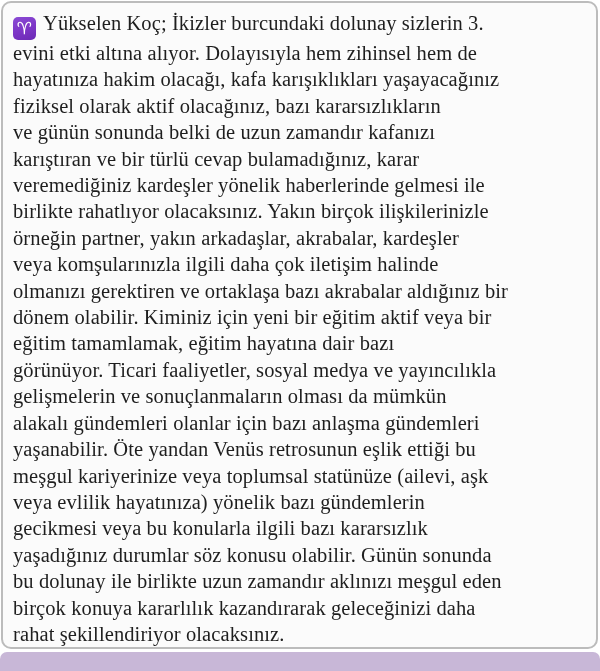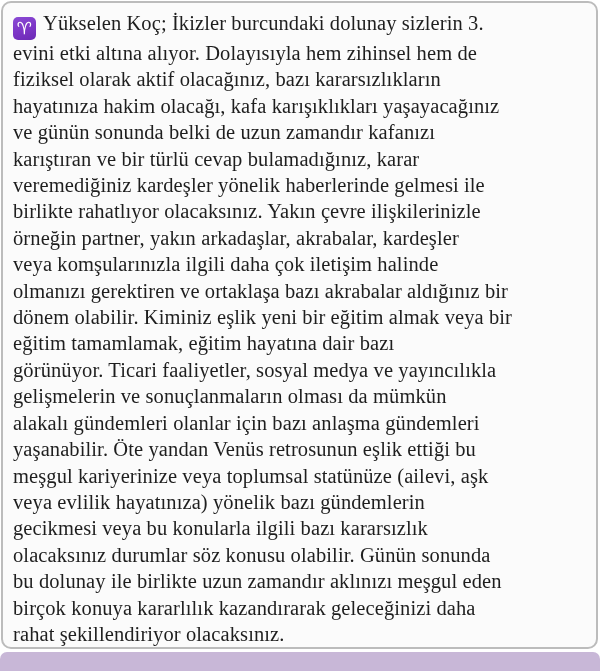--- a/index.html
+++ b/index.html
@@ -64,38 +64,38 @@
   }
 </style>
 </head>
 <body>
 
 <div class="page">
   <div class="card">
     <div class="text-block">
         <div class="line"><span class="zodiac-icon">♈</span>Yükselen Koç; İkizler burcundaki dolunay sizlerin 3.</div>
         <div class="line">evini etki altına alıyor. Dolayısıyla hem zihinsel hem de</div>
+        <div class="line">hayatınıza hakim olacağı, kafa karışıklıkları yaşayacağınız</div>
         <div class="line">fiziksel olarak aktif olacağınız, bazı kararsızlıkların</div>
-        <div class="line">hayatınıza hakim olacağı, kafa karışıklıkları yaşayacağınız</div>
         <div class="line">ve günün sonunda belki de uzun zamandır kafanızı</div>
         <div class="line">karıştıran ve bir türlü cevap bulamadığınız, karar</div>
         <div class="line">veremediğiniz kardeşler yönelik haberlerinde gelmesi ile</div>
-        <div class="line">birlikte rahatlıyor olacaksınız. Yakın çevre ilişkilerinizle</div>
+        <div class="line">birlikte rahatlıyor olacaksınız. Yakın birçok ilişkilerinizle</div>
         <div class="line">örneğin partner, yakın arkadaşlar, akrabalar, kardeşler</div>
         <div class="line">veya komşularınızla ilgili daha çok iletişim halinde</div>
         <div class="line">olmanızı gerektiren ve ortaklaşa bazı akrabalar aldığınız bir</div>
-        <div class="line">dönem olabilir. Kiminiz eşlik yeni bir eğitim almak veya bir</div>
+        <div class="line">dönem olabilir. Kiminiz için yeni bir eğitim aktif veya bir</div>
         <div class="line">eğitim tamamlamak, eğitim hayatına dair bazı</div>
         <div class="line">görünüyor. Ticari faaliyetler, sosyal medya ve yayıncılıkla</div>
         <div class="line">gelişmelerin ve sonuçlanmaların olması da mümkün</div>
         <div class="line">alakalı gündemleri olanlar için bazı anlaşma gündemleri</div>
         <div class="line">yaşanabilir. Öte yandan Venüs retrosunun eşlik ettiği bu</div>
         <div class="line">meşgul kariyerinize veya toplumsal statünüze (ailevi, aşk</div>
         <div class="line">veya evlilik hayatınıza) yönelik bazı gündemlerin</div>
         <div class="line">gecikmesi veya bu konularla ilgili bazı kararsızlık</div>
-        <div class="line">olacaksınız durumlar söz konusu olabilir. Günün sonunda</div>
+        <div class="line">yaşadığınız durumlar söz konusu olabilir. Günün sonunda</div>
         <div class="line">bu dolunay ile birlikte uzun zamandır aklınızı meşgul eden</div>
         <div class="line">birçok konuya kararlılık kazandırarak geleceğinizi daha</div>
         <div class="line">rahat şekillendiriyor olacaksınız.</div>
       </div>
   </div>
   <div class="bottom-strip"></div>
 </div>
 
 </body></html>

